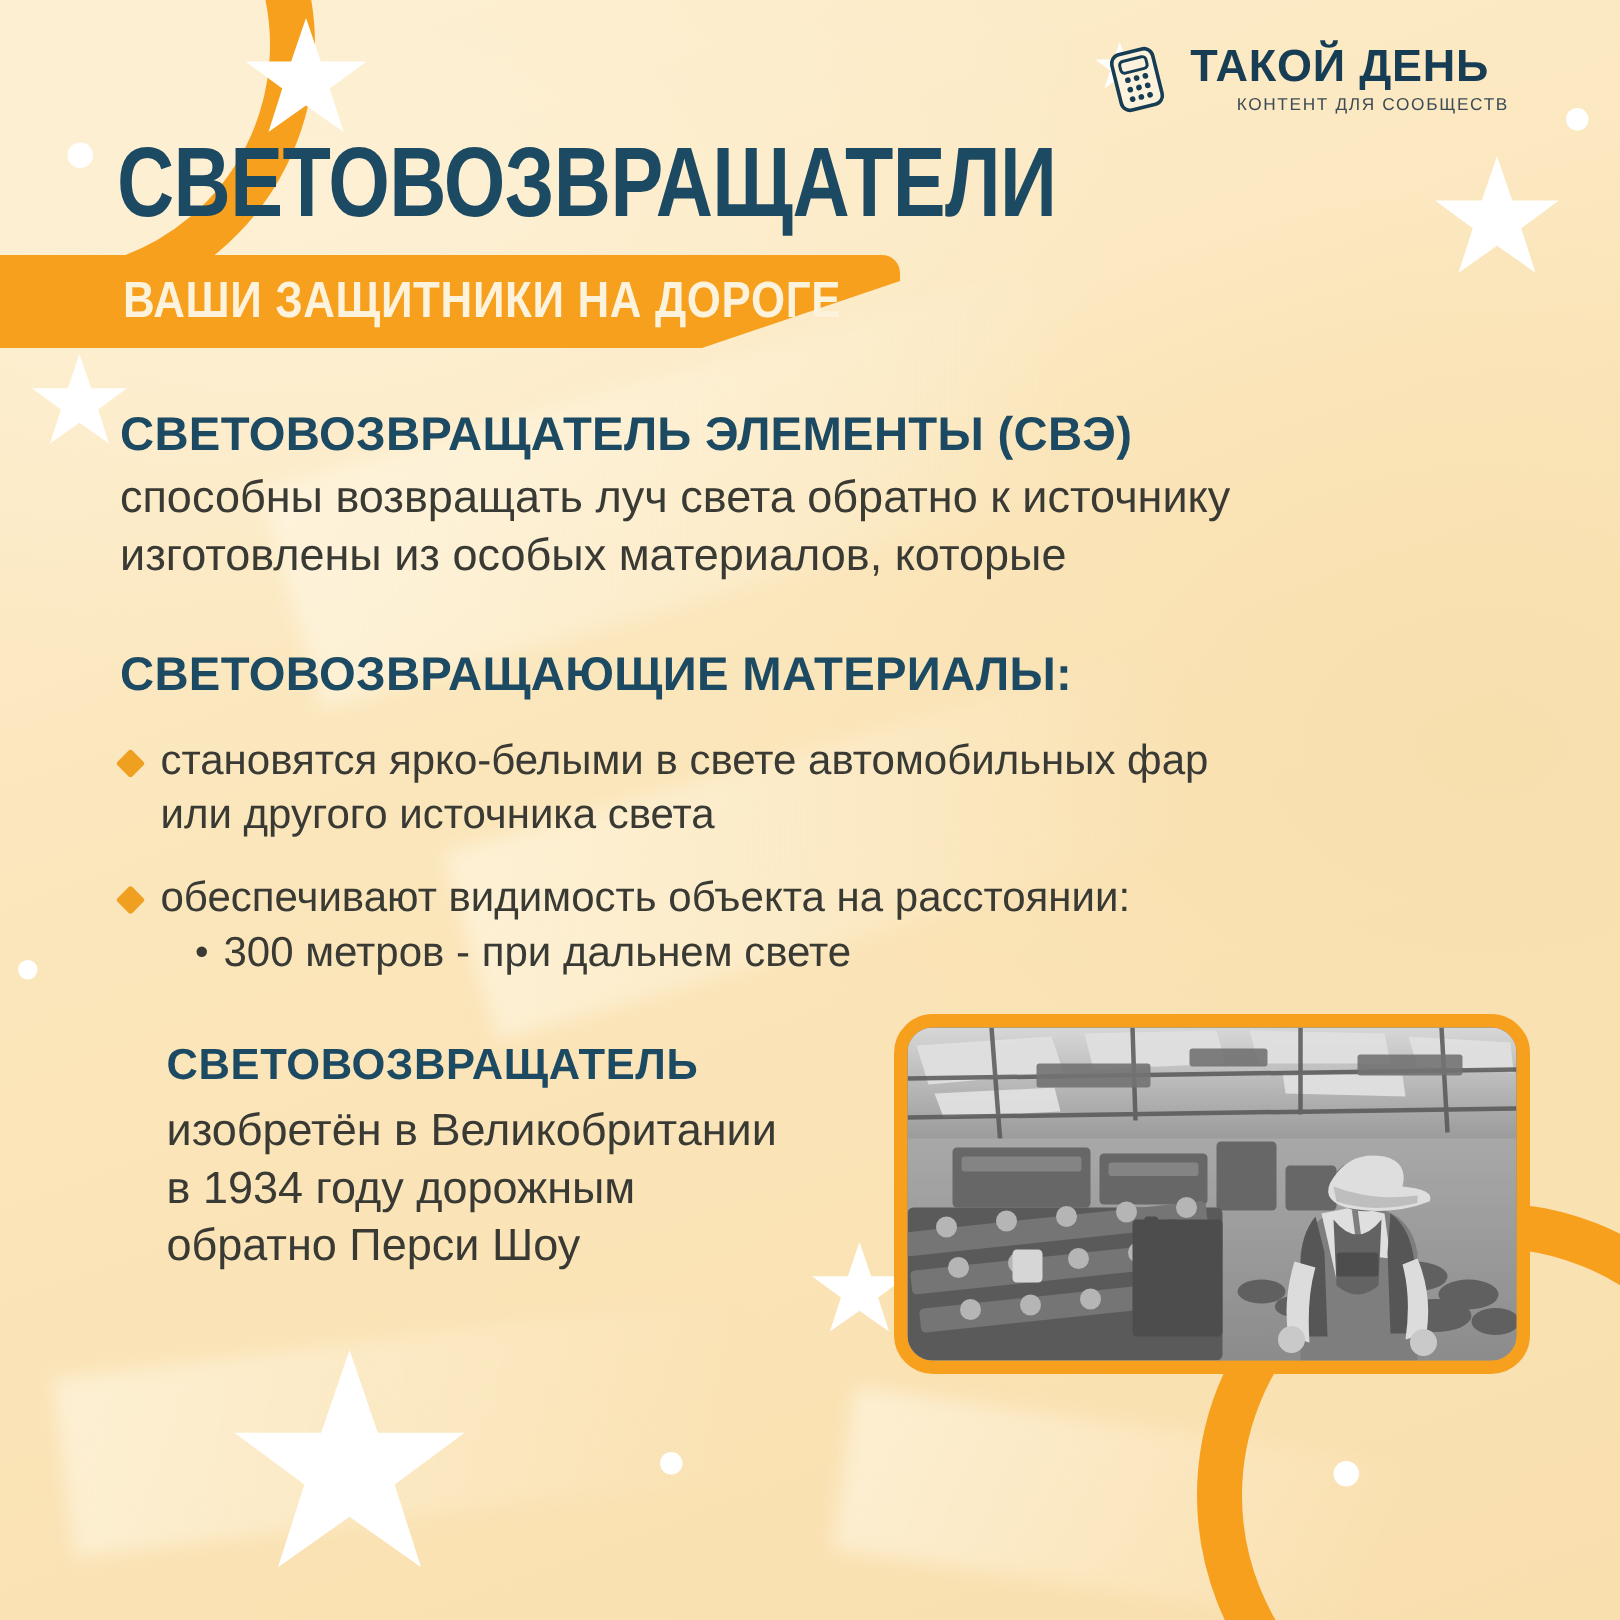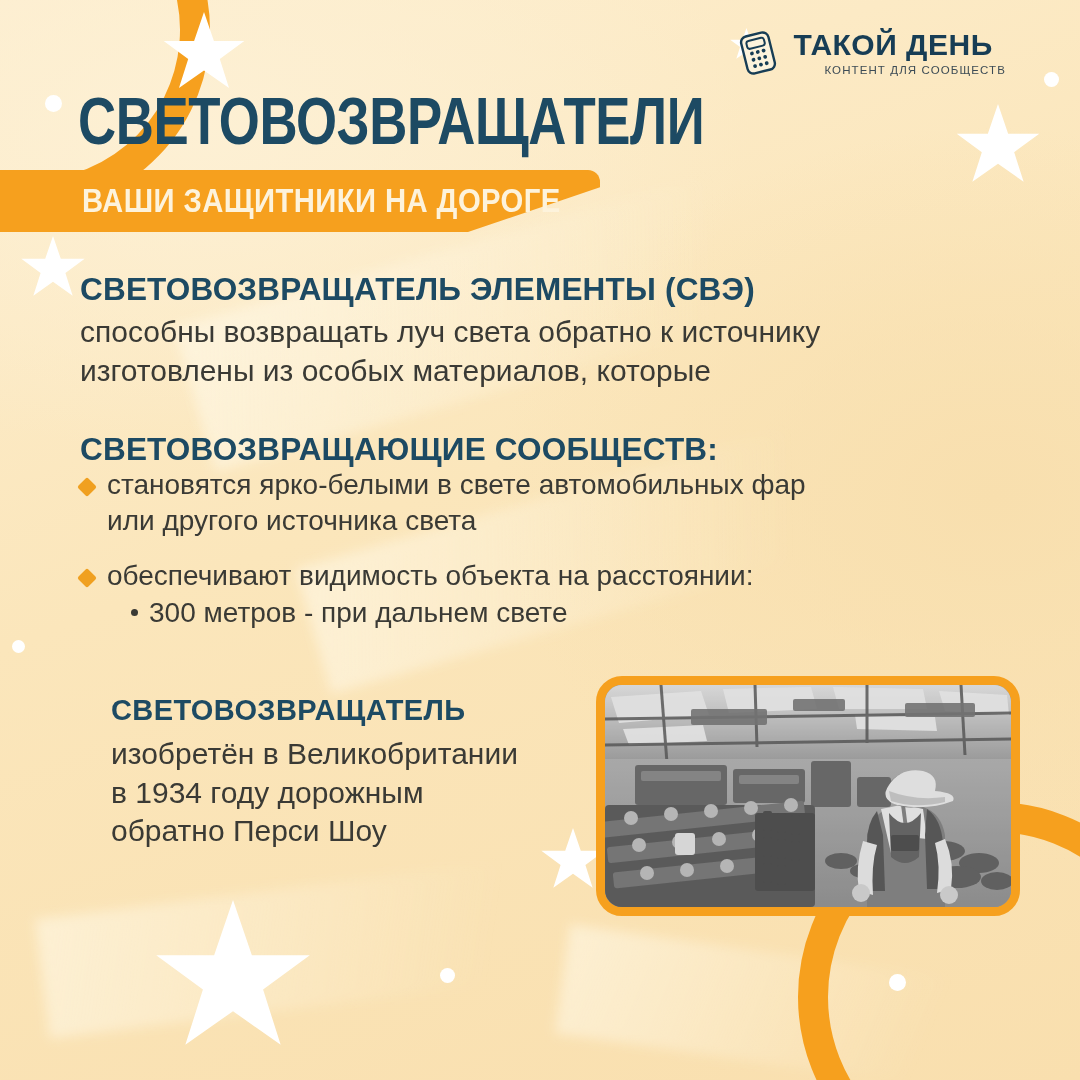--- a/index.html
+++ b/index.html
@@ -173,21 +173,21 @@
   .para {
     font-size: 30px;
     color: #3a3a35;
     line-height: 1.28;
     margin: 6px 0 0 0;
   }
   .para div { white-space: nowrap; }
 
   .block-materials { margin-top: 42px; }
 
-  .bullets { }
+  .bullets { margin-top: 22px; }
   .bullet {
     display: flex;
     align-items: flex-start;
     gap: 13px;
     margin-bottom: 20px;
   }
   .bullet-marker {
     flex: 0 0 auto;
     width: 14px;
     height: 14px;
@@ -306,21 +306,21 @@
 
     <div>
       <h2 class="h2">СВЕТОВОЗВРАЩАТЕЛЬ ЭЛЕМЕНТЫ (СВЭ)</h2>
       <div class="para">
         <div>способны возвращать луч света обратно к источнику</div>
         <div>изготовлены из особых материалов, которые</div>
       </div>
     </div>
 
     <div class="block-materials">
-      <h2 class="h2">СВЕТОВОЗВРАЩАЮЩИЕ СООБЩЕСТВ:</h2>
+      <h2 class="h2">СВЕТОВОЗВРАЩАЮЩИЕ МАТЕРИАЛЫ:</h2>
 
       <div class="bullets">
 
         <div class="bullet">
           <span class="bullet-marker"></span>
           <div class="bullet-body">
             <div>становятся ярко-белыми в свете автомобильных фар</div>
             <div>или другого источника света</div>
           </div>
         </div>

